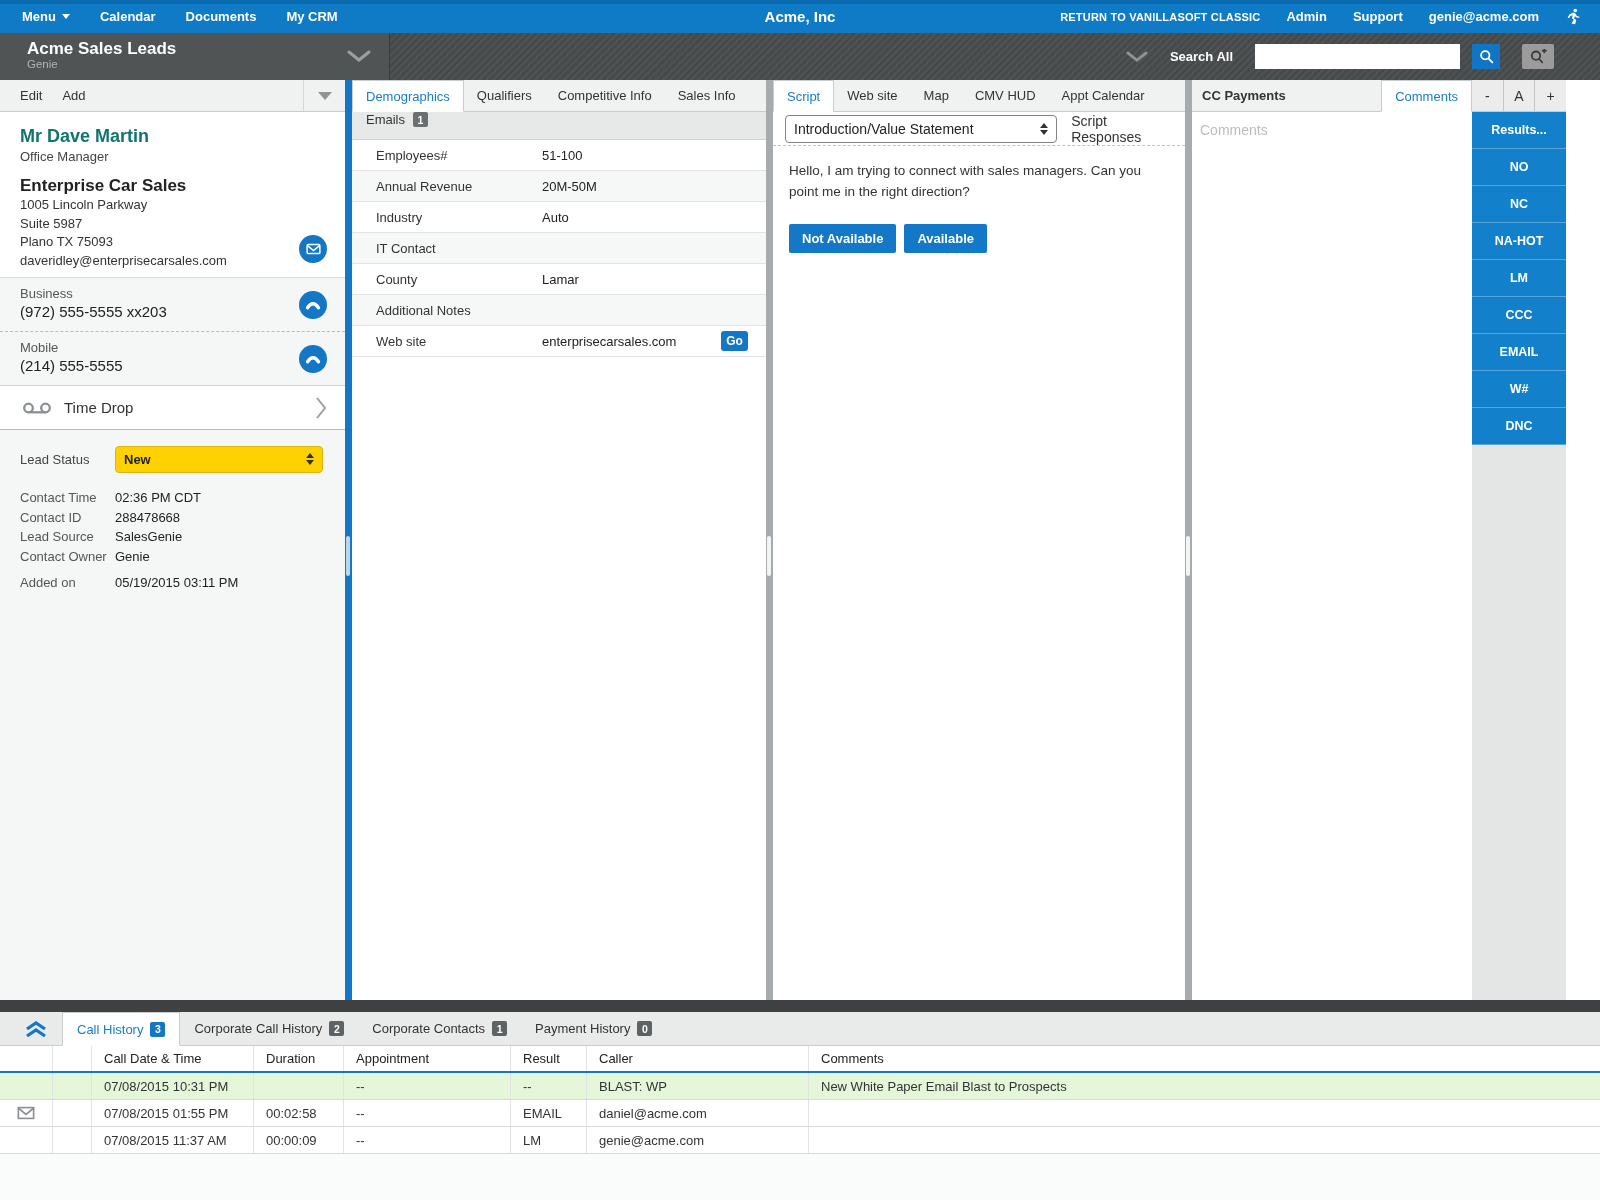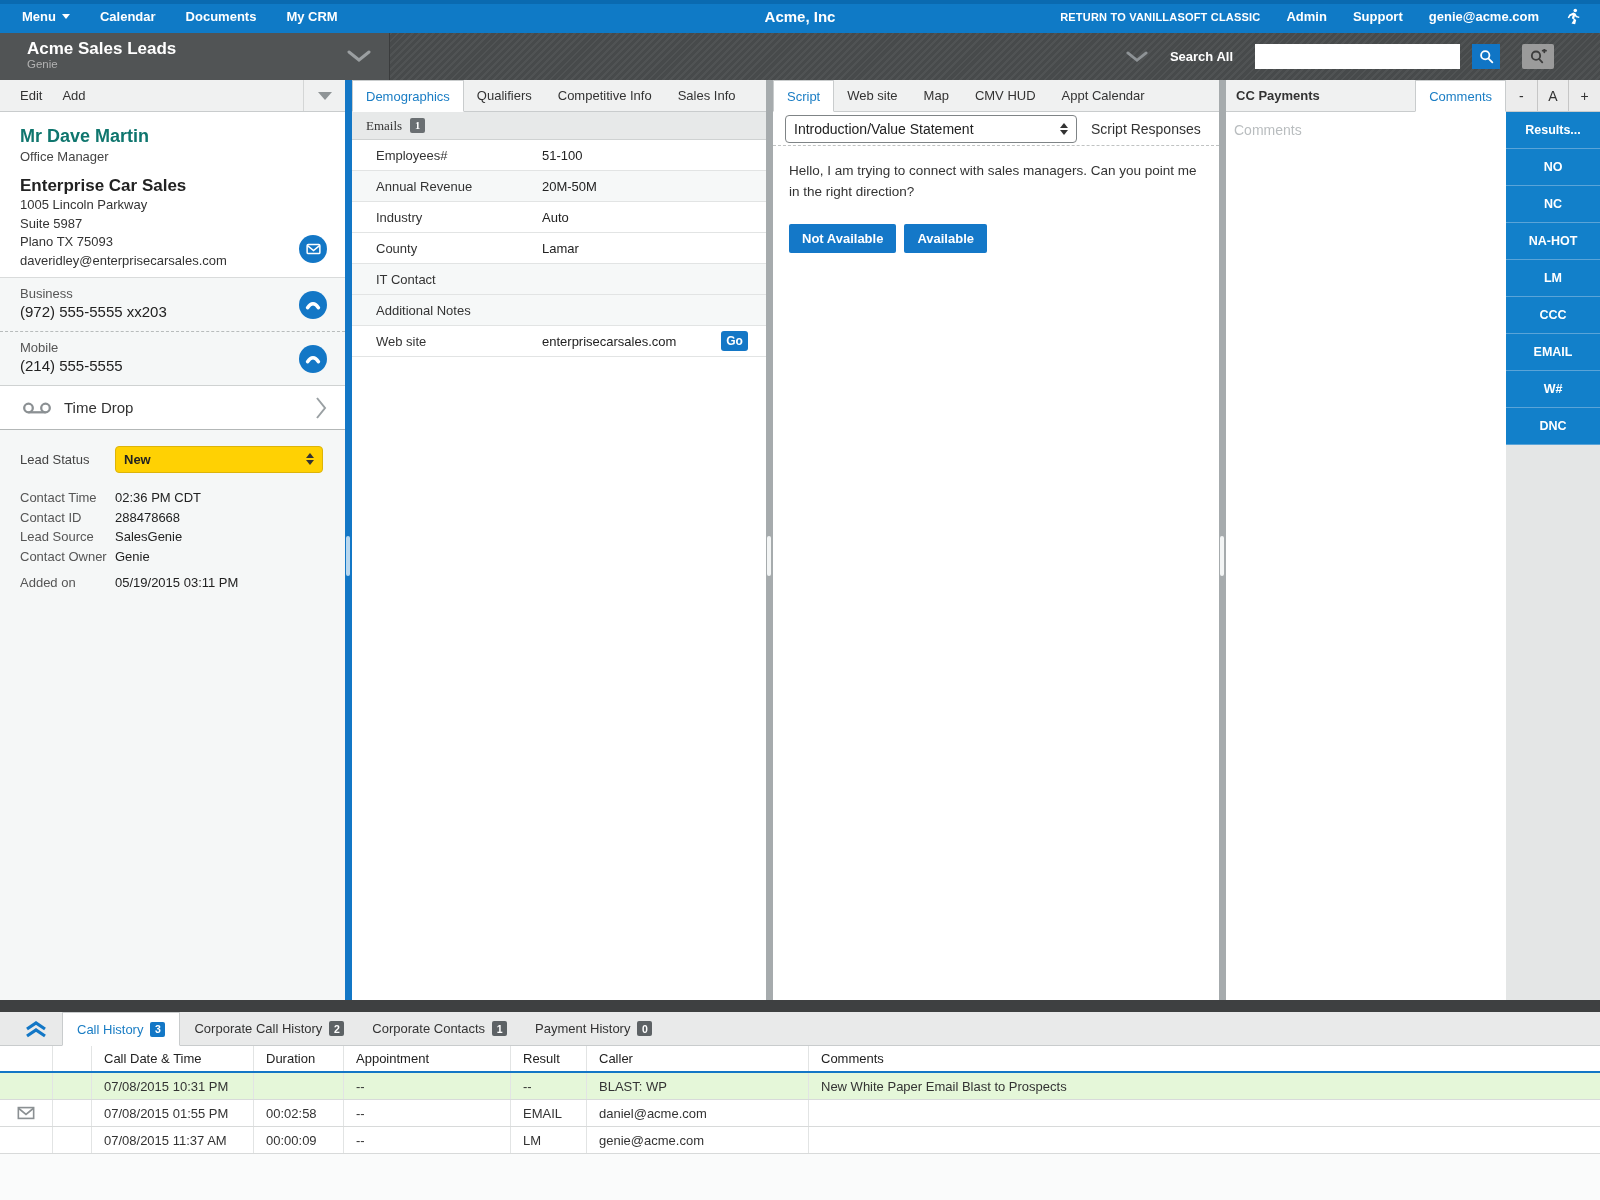--- a/index.html
+++ b/index.html
@@ -77,31 +77,31 @@
   .f-label{ width:95px; font-size:13px; color:#555; }
   .f-value{ font-size:13px; color:#222; }
 
   
   .tabbar{ height:32px; background:#f0f1f1; border-bottom:1px solid #c9cccd; display:flex; align-items:flex-end; }
   .tab{ height:31px; line-height:31px; padding:0 13px; font-size:13px; color:#333; cursor:pointer; white-space:nowrap; }
   .tab.active{ height:32px; margin-bottom:-1px; background:#fff; border:1px solid #c9cccd; border-bottom:1px solid #fff; color:#1a7dc4; }
 
   
   .demo-panel{ width:414px; background:#fff; display:flex; flex-direction:column; }
-  .section-head{ height:28px; background:#e7e9e9; border-bottom:1px solid #cfd2d2; display:flex; align-items:center; padding:0 14px; gap:8px; cursor:pointer;font-family:Liberation Serif, serif; }
+  .section-head{ height:28px; background:#e7e9e9; border-bottom:1px solid #cfd2d2; display:flex; align-items:flex-start; padding:0 14px; gap:8px; cursor:pointer; }
   .section-head .s-label{ font-size:13px; color:#333; }
   .count-badge{ min-width:15px; height:15px; background:#6a6f72; color:#fff; font-size:10.5px; font-weight:bold; display:flex; align-items:center; justify-content:center; border-radius:2px; padding:0 2px; }
   .demo-row{ height:31px; display:flex; align-items:center; border-bottom:1px solid #e2e4e4; padding-left:24px; }
   .demo-row.alt{ background:#f6f8f8; }
   .d-label{ width:166px; font-size:13px; color:#333; }
   .d-value{ font-size:13px; color:#222; flex:1; }
   .go-btn{ width:27px; height:20px; background:#1377c6; color:#fff; font-size:12px; font-weight:bold; border:none; border-radius:3px; margin-right:18px; cursor:pointer; }
 
   
-  .script-panel{ width:446px; background:#fff; display:flex; flex-direction:column; }
+  .script-panel{ width:412px; background:#fff; display:flex; flex-direction:column; }
   .script-ddrow{ height:34px; display:flex; align-items:center; padding:0 12px; border-bottom:1px dashed #c0c3c3; gap:14px; }
   .script-select{ width:292px; height:28px; border:1px solid #7f8486; border-radius:4px; display:flex; align-items:center; padding:0 8px; cursor:pointer; background:#fff; }
   .script-select .val{ flex:1; font-size:14px; color:#222; white-space:nowrap; overflow:hidden; }
   .link-text{ font-size:14px; color:#333; cursor:pointer; }
   .script-body{ padding:14px 16px 0 16px; flex:1; }
   .script-p{ font-size:13.5px; color:#333; line-height:21px; margin-bottom:22px; }
   .script-btns{ margin-top:22px; display:flex; gap:8px; }
   .blue-btn{ background:#1478c8; color:#fff; font-size:13px; font-weight:bold; border:none; border-radius:2px; padding:7px 13px; cursor:pointer; font-family:"Liberation Sans",sans-serif; }
 
   
@@ -322,27 +322,27 @@
         <span class="d-value">51-100</span>
       </div>
     <div class="demo-row alt">
         <span class="d-label">Annual Revenue</span>
         <span class="d-value">20M-50M</span>
       </div>
     <div class="demo-row">
         <span class="d-label">Industry</span>
         <span class="d-value">Auto</span>
       </div>
+    <div class="demo-row alt">
+        <span class="d-label">IT Contact</span>
+        <span class="d-value"></span>
+      </div>
     <div class="demo-row">
         <span class="d-label">County</span>
         <span class="d-value">Lamar</span>
-      </div>
-    <div class="demo-row alt">
-        <span class="d-label">IT Contact</span>
-        <span class="d-value"></span>
       </div>
     <div class="demo-row alt">
         <span class="d-label">Additional Notes</span>
         <span class="d-value"></span>
       </div>
     <div class="demo-row">
       <span class="d-label">Web site</span>
       <span class="d-value">enterprisecarsales.com</span>
       <button class="go-btn">Go</button>
     </div>

